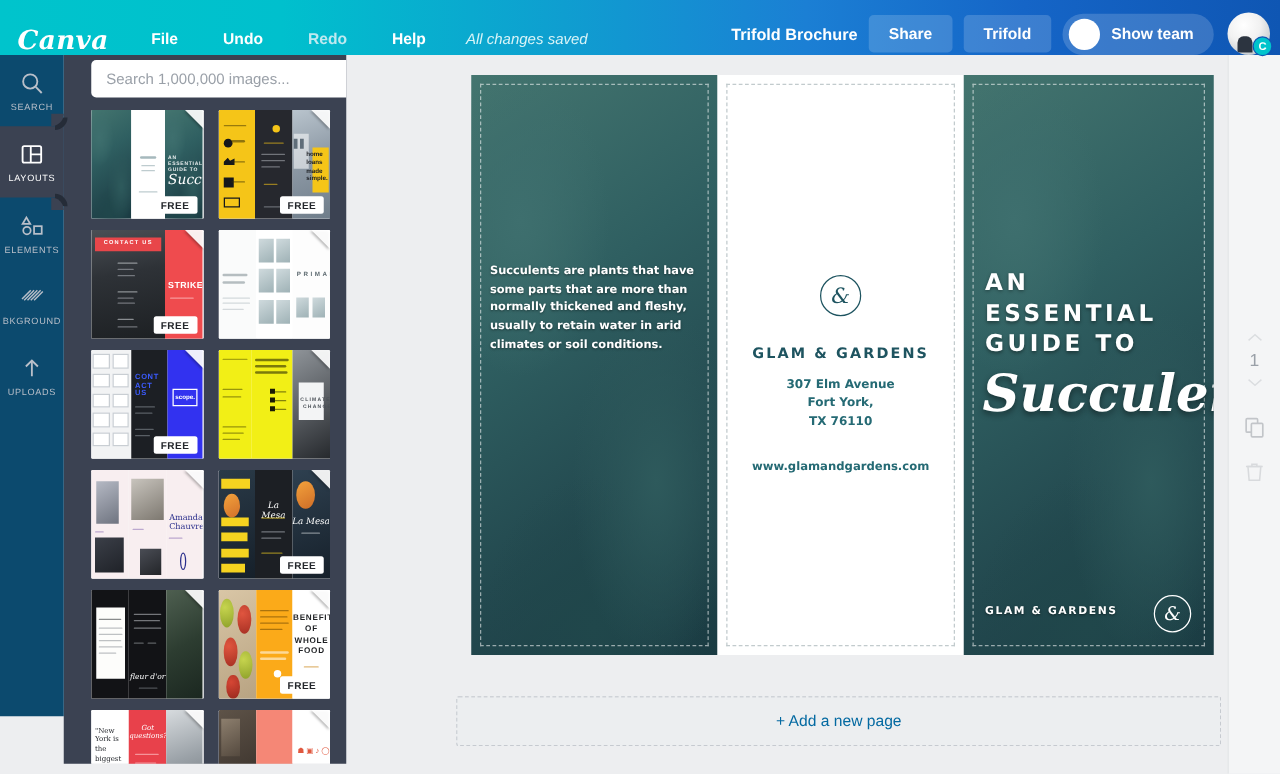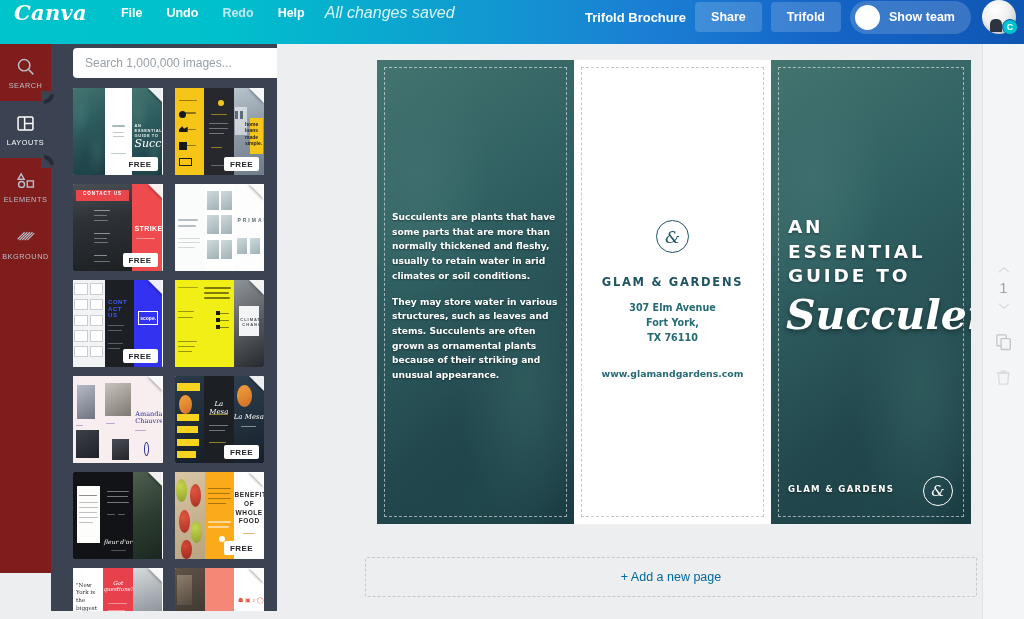--- a/index.html
+++ b/index.html
@@ -8,36 +8,36 @@
     overflow: hidden;
     font-family: "Liberation Sans", sans-serif;
     background: #edeef0;
   }
   #app { position: relative; width: 1024px; height: 619px; }
 
   
   .topbar {
     position: absolute; top: 0; left: 0; width: 1024px; height: 44px;
     background: linear-gradient(90deg, #00c4cc 0%, #00c0cd 22%, #0f9ed0 44%, #1b7fd4 63%, #1565c7 80%, #0f56b3 100%);
-    display: flex; align-items: flex-start; color: #fff; z-index: 40;
+    display: flex; align-items: flex-end; color: #fff; z-index: 40;
   }
   .logo {
     font-family: "DejaVu Serif", serif;
     font-style: italic; font-weight: 700; font-size: 21px;
     letter-spacing: .3px; margin-left: 14px; color: #fff;
     text-shadow: 0 1px 0 rgba(0,0,0,.05);
   }
-  .menu { display: flex; align-items: center; margin-left: 22px; gap: 0; }
+  .menu { display: flex; align-items: center; margin-left: 22px; gap: 12px; }
   .menu-item {
     font-size: 12.5px; font-weight: 700; color: #ffffff;
     padding: 6px 12px; cursor: pointer; white-space: nowrap;
   }
   .menu-item.dim { color: #bfe9ef; font-weight: 700; }
   .saved-note {
-    font-size: 16px; font-style: italic; color: #d8f4f7;
+    font-size: 12px; font-style: italic; color: #d8f4f7;
     margin-left: 8px; white-space: nowrap;
   }
   .top-right {
     margin-left: auto; display: flex; align-items: center; gap: 9px;
     padding-right: 8px;
   }
   .doc-title { font-size: 13px; font-weight: 700; color: #fff; white-space: nowrap; }
   .tb-btn {
     background: rgba(255,255,255,.17);
     border-radius: 4px; font-size: 12.5px; font-weight: 700; color: #fff;
@@ -66,21 +66,21 @@
     position: absolute; right: -2px; bottom: -1px;
     width: 16px; height: 16px; border-radius: 50%;
     background: #00c4cc; color: #fff; font-size: 9px; font-weight: 700;
     display: flex; align-items: center; justify-content: center;
     border: 1.5px solid #0f56b3;
   }
 
   
   .rail {
     position: absolute; top: 44px; left: 0; width: 51px; height: 529px;
-    background: #7f1d1d; z-index: 30;
+    background: #0c4a6e; z-index: 30;
   }
   .rail-item {
     position: relative; height: 57px; display: flex; flex-direction: column;
     align-items: center; justify-content: center; gap: 4px; cursor: pointer;
     color: #b9bfc9;
   }
   .rail-item.active { background: #3b4252; color: #ffffff; }
   .rail-item.active::before,
   .rail-item.active::after {
     content: ""; position: absolute; right: 0; width: 10px; height: 10px;
@@ -293,20 +293,27 @@
       <svg class="rail-ico" viewBox="0 0 24 24" fill="none" stroke="currentColor" stroke-width="1.3">
         <line x1="5" y1="15" x2="14" y2="6"></line>
           <line x1="8" y1="15" x2="17" y2="6"></line>
         <line x1="11" y1="15" x2="20" y2="6"></line>
           <line x1="14" y1="15" x2="22" y2="7"></line>
         <line x1="3" y1="14" x2="11" y2="6"></line>
       </svg>
       <div class="rail-label">BKGROUND</div>
     </div>
 
+    <div class="rail-item">
+      <svg class="rail-ico" viewBox="0 0 24 24" fill="none" stroke="currentColor" stroke-width="1.7">
+        <line x1="12" y1="19.5" x2="12" y2="5"></line>
+          <polyline points="6.5,10.5 12,5 17.5,10.5"></polyline>
+      </svg>
+      <div class="rail-label">UPLOADS</div>
+    </div>
   </div>
 
   <div class="panel">
     <div class="search-wrap">
       <input class="search-input" type="text" placeholder="Search 1,000,000 images..." style="">
     </div>
 
     <div class="thumbs">
 
       <div class="thumb">
@@ -605,21 +612,20 @@
   </div>
 
   <div class="canvas-area">
 
     <div class="brochure">
 
       <div class="bpanel left leafbg">
         <div class="guide"></div>
         <div class="bleft-text">
           <p>Succulents are plants that have some parts that are more than normally thickened and fleshy, usually to retain water in arid climates or soil conditions.</p>
-          <p>They may store water in various structures, such as leaves and stems. Succulents are often grown as ornamental plants because of their striking and unusual appearance.</p>
         </div>
       </div>
 
       <div class="bpanel mid">
         <div class="guide dark"></div>
         <div class="mid-inner">
           <div class="amp-circle">&amp;</div>
           <div class="brand-name">GLAM &amp; GARDENS</div>
           <div class="addr">
             <div>307 Elm Avenue</div>

